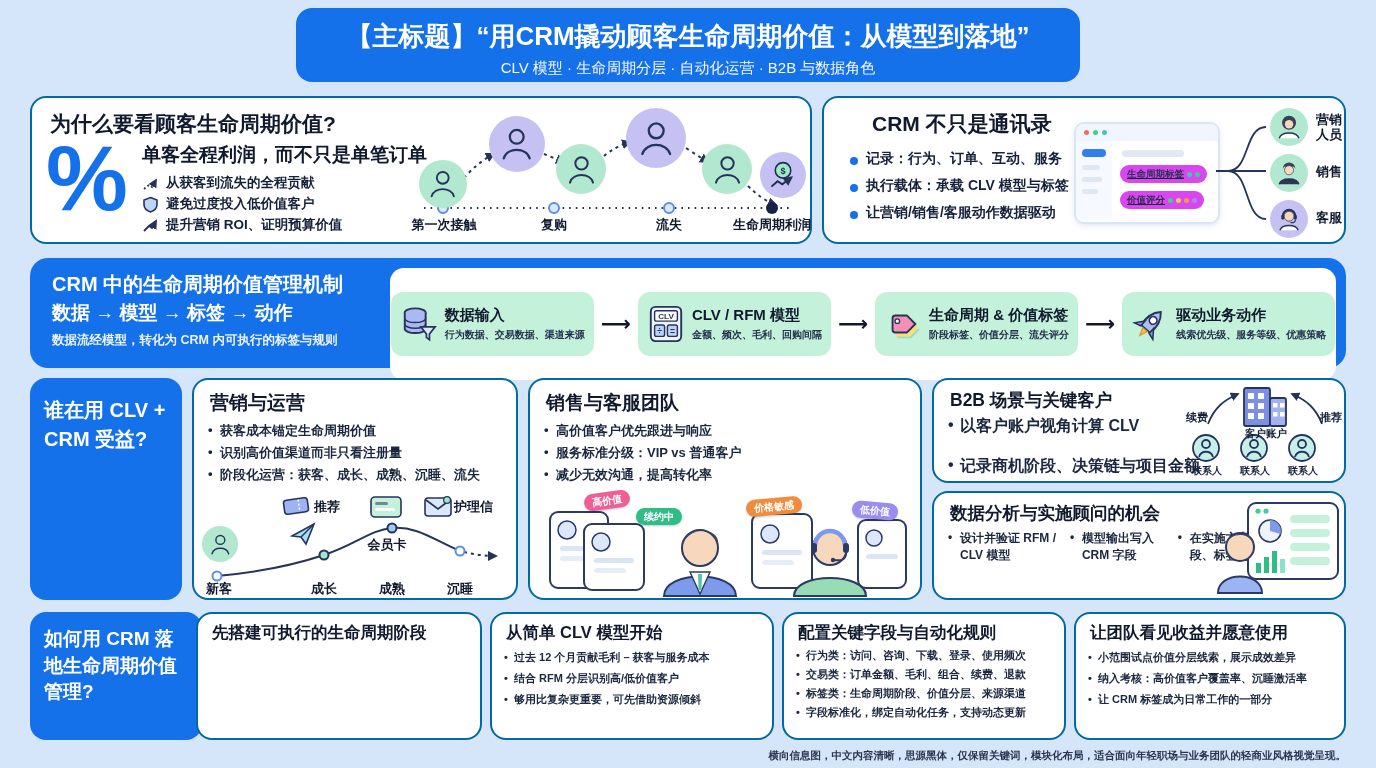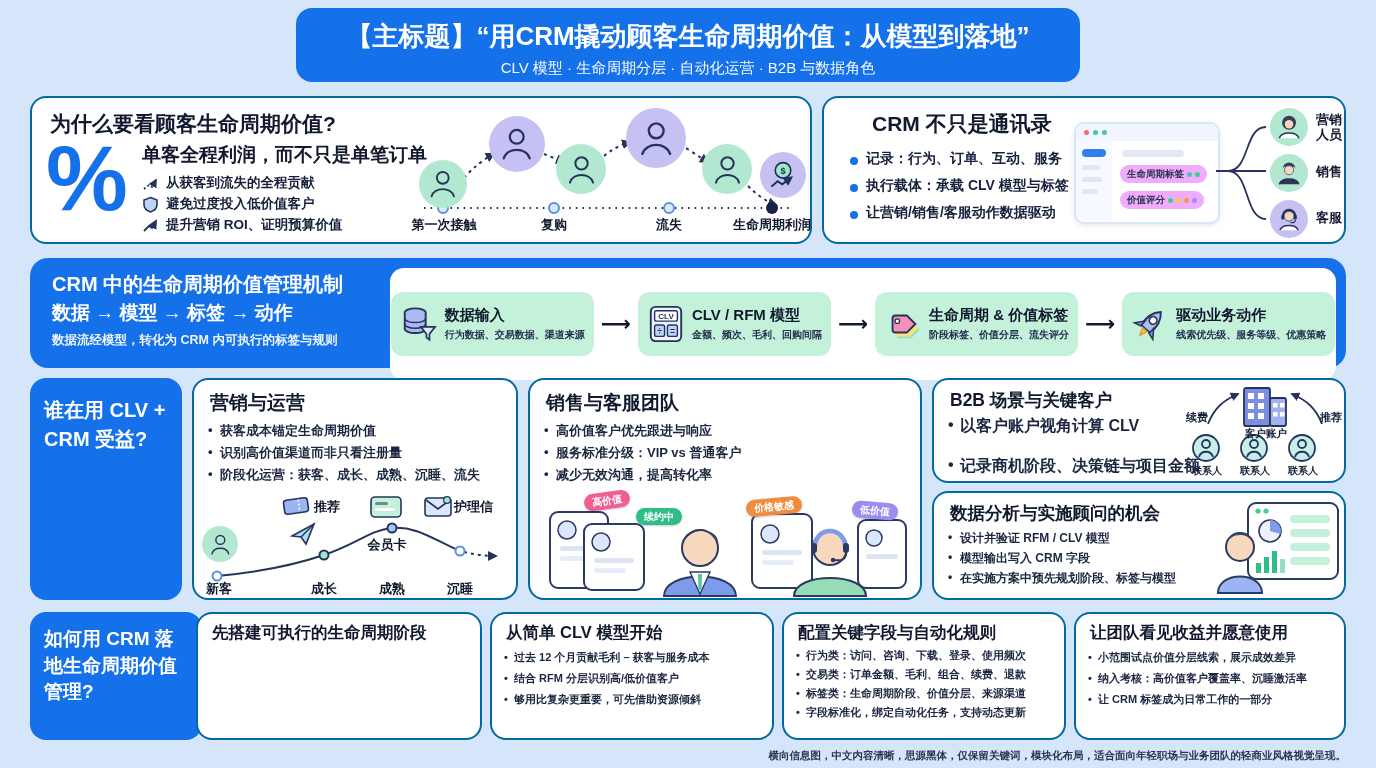--- a/index.html
+++ b/index.html
@@ -16,21 +16,21 @@
   .pp{position:absolute;border-radius:50%;display:flex;align-items:center;justify-content:center;}
   .pp svg{width:74%;height:74%;}
   .pp.g{background:#b2e8cf;} .pp.v{background:#c5c2f3;}
   .pill{position:absolute;border-radius:10px;padding:1.5px 8px;font-size:10px;font-weight:800;color:#fff;
         white-space:nowrap;box-shadow:0 1px 2px rgba(20,40,90,.25);}
   .jlab{position:absolute;font-size:13px;font-weight:800;color:#10192e;text-align:center;}
   .flow-arrow{font-size:21px;font-weight:800;color:#10182b;margin:0 2px;flex:none;}
   .step{background:#c4f1da;border-radius:12px;height:64px;display:flex;align-items:center;gap:7px;padding:0 9px;flex:none;}
   .step-title{font-size:15px;font-weight:800;color:#10192e;white-space:nowrap;}
   .step-sub{font-size:10px;font-weight:700;color:#23304e;white-space:nowrap;margin-top:3px;}
-  .chip{position:absolute;background:#f0abfc;border-radius:9px;height:18px;display:flex;align-items:center;gap:3px;padding:0 7px;}
+  .chip{position:absolute;background:#d946ef;border-radius:9px;height:18px;display:flex;align-items:center;gap:3px;padding:0 7px;text-decoration:underline;}
   .chip .t{font-size:9.5px;font-weight:800;color:#26324e;white-space:nowrap;}
   .dot5{width:5px;height:5px;border-radius:50%;flex:none;}
   .rolelab{position:absolute;font-size:13px;font-weight:800;color:#10192e;line-height:1.15;}
   .how-card .bu{font-size:11px;line-height:14px;margin-bottom:3.5px;padding-left:10px;}
   .sm-ic{position:absolute;}
   svg text{font-family:"Liberation Sans","DejaVu Sans",sans-serif;}
 </style>
 </head>
 <body>
 
@@ -403,21 +403,21 @@
       <div class="abs" style="left:134px;top:26px;font-size:11px;font-weight:800;">推荐</div>
       <div class="abs" style="left:48px;top:43px;width:64px;text-align:center;font-size:10.5px;font-weight:800;">客户账户</div>
       <div class="abs" style="left:2px;top:80px;width:38px;text-align:center;font-size:10px;font-weight:800;">联系人</div>
       <div class="abs" style="left:50px;top:80px;width:38px;text-align:center;font-size:10px;font-weight:800;">联系人</div>
       <div class="abs" style="left:98px;top:80px;width:38px;text-align:center;font-size:10px;font-weight:800;">联系人</div>
     </div>
   </div>
 
   <div class="card" style="left:932px;top:491px;width:414px;height:109px;">
     <div class="ttl abs" style="left:16px;top:8px;font-size:17.5px;">数据分析与实施顾问的机会</div>
-    <div class="abs" style="left:14px;top:37px;display:flex;flex-direction:column;gap:3px;font-size:12px;">
+    <div class="abs" style="left:14px;top:37px;display:flex;flex-direction:row;gap:3px;font-size:12px;">
       <div class="bu">设计并验证 RFM / CLV 模型</div>
       <div class="bu">模型输出写入 CRM 字段</div>
       <div class="bu">在实施方案中预先规划阶段、标签与模型</div>
     </div>
     <svg class="abs" style="left:282px;top:8px;" width="124" height="94" viewBox="0 0 124 94">
       <rect x="32" y="2" width="90" height="76" rx="8" fill="#fff" stroke="#2b3a63" stroke-width="2"></rect>
       <circle cx="42" cy="10" r="2.6" fill="#3ecf8e"></circle>
         <circle cx="50" cy="10" r="2.6" fill="#49c5b1"></circle>
       <circle cx="54" cy="30" r="11" fill="#eef3fb" stroke="#2b3a63" stroke-width="1.6"></circle>
       <path d="M54 30 L54 19 A11 11 0 0 1 64.5 33 Z" fill="#7d9bea"></path>

